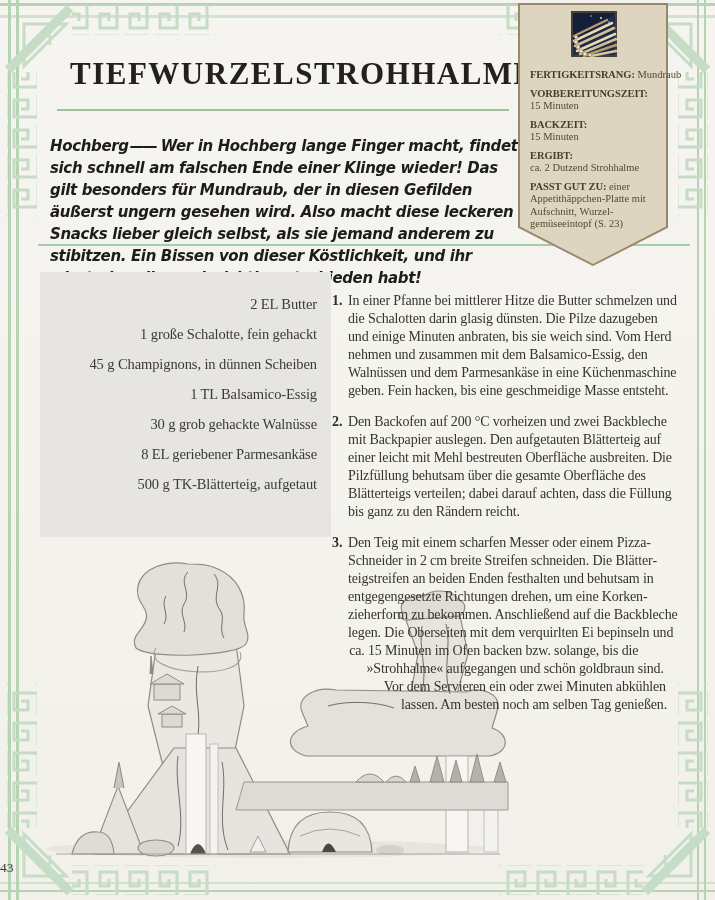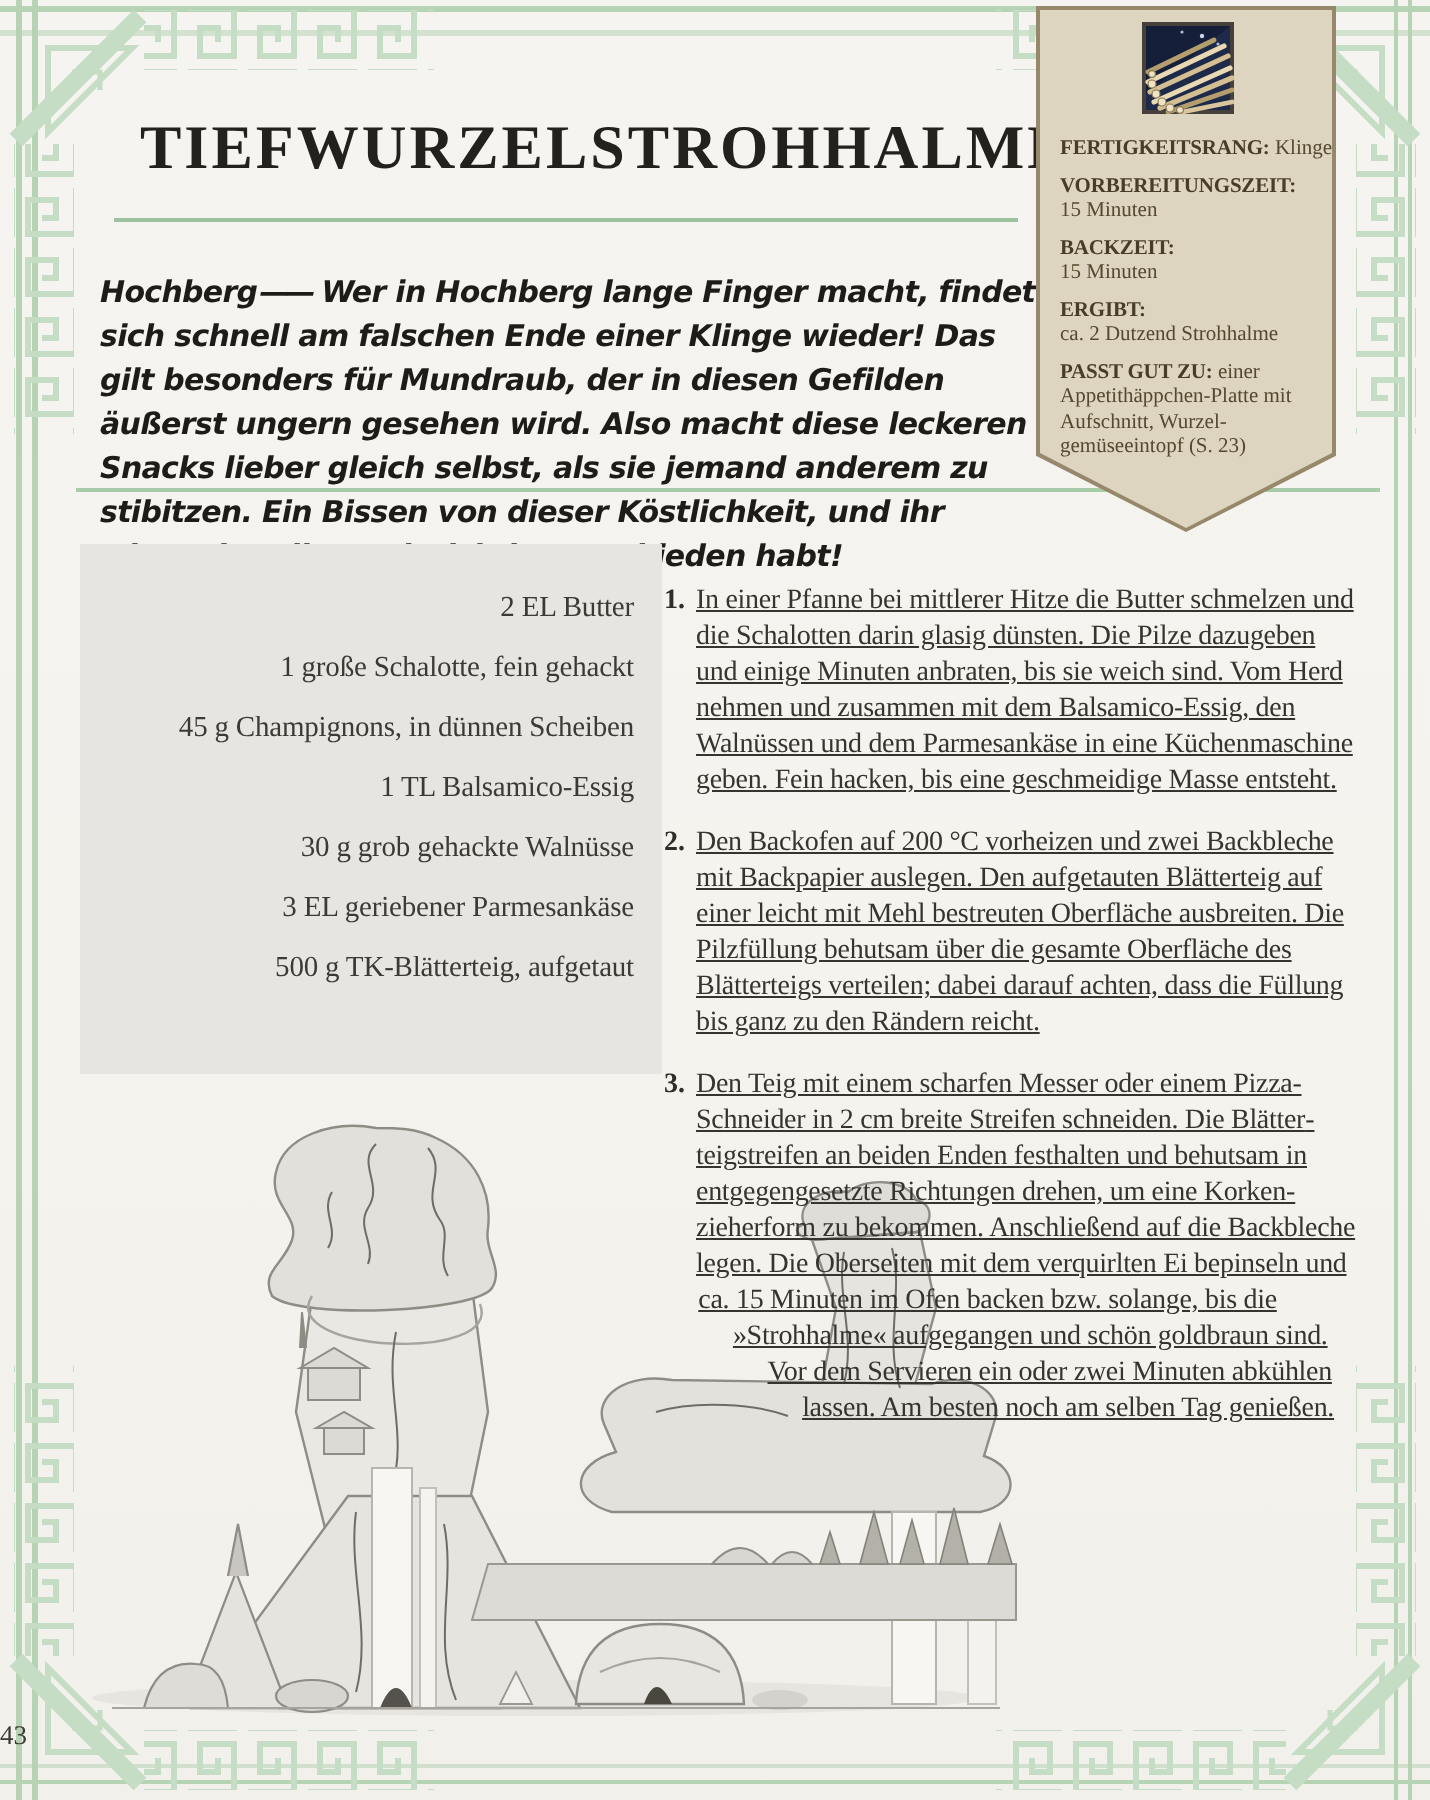--- a/index.html
+++ b/index.html
@@ -45,21 +45,21 @@
   
   .ingredients{position:absolute;left:40px;top:272px;width:291px;height:265px;
      background:#e6e5e1;z-index:2;box-sizing:border-box;padding:23px 14px 0 22px;text-align:right;}
   .ingredients ul{margin:0;padding:0;list-style:none;}
   .ingredients li{margin:0 0 12px 0;font-size:14.5px;line-height:18px;color:#3b3a33;letter-spacing:-0.1px;}
 
   
   .instructions{position:absolute;left:332px;top:292px;width:348px;z-index:2;}
   .step{display:flex;margin-bottom:13px;}
   .step-num{flex:0 0 16px;font-weight:700;font-size:14px;line-height:18px;color:#2f2e28;}
-  .step-text{flex:1;font-size:14px;line-height:18px;color:#35342d;letter-spacing:-0.15px;text-decoration:underline;}
+  .step-text{flex:1;font-size:14px;line-height:18px;color:#35342d;letter-spacing:-0.15px;}
   .wrap-spacer{float:left;width:80px;height:208px;
      shape-outside:polygon(0 60%,100% 100%,0 100%);}
 
   .illustration{position:absolute;left:38px;top:556px;z-index:1;}
 
   .page-number{position:absolute;left:0;top:860px;width:715px;text-align:left;
      font-size:13.5px;color:#3b3a34;z-index:2;}
 </style>
 </head>
 <body>
@@ -125,36 +125,36 @@
         </g>
         <g fill="#efe3c4" stroke="#8a7a55" stroke-width="0.6">
           <circle cx="5" cy="31" r="2"></circle>
             <circle cx="7" cy="36" r="2"></circle>
           <circle cx="10" cy="40" r="2"></circle>
             <circle cx="14" cy="43" r="2"></circle>
           <circle cx="5" cy="26" r="1.7"></circle>
             <circle cx="19" cy="44" r="1.7"></circle>
         </g>
       </svg>
-      <div class="entry nowrap"><span class="entry-label">FERTIGKEITSRANG:</span> <span class="entry-value">Klinge</span></div>
+      <div class="entry nowrap"><span class="entry-label">FERTIGKEITSRANG:</span> <span class="entry-value">Mundraub</span></div>
       <div class="entry stacked"><span class="entry-label">VORBEREITUNGSZEIT:</span><span class="entry-value">15 Minuten</span></div>
       <div class="entry stacked"><span class="entry-label">BACKZEIT:</span><span class="entry-value">15 Minuten</span></div>
       <div class="entry stacked"><span class="entry-label">ERGIBT:</span><span class="entry-value">ca. 2 Dutzend Strohhalme</span></div>
       <div class="entry"><span class="entry-label">PASST GUT ZU:</span> <span class="entry-value">einer Appetithäppchen-Platte mit Aufschnitt, Wurzel­gemüseeintopf (S. 23)</span></div>
     </div>
   </aside>
 
   <aside class="ingredients">
     <ul>
       <li>2 EL Butter</li>
       <li>1 große Schalotte, fein gehackt</li>
       <li>45 g Champignons, in dünnen Scheiben</li>
       <li>1 TL Balsamico-Essig</li>
       <li>30 g grob gehackte Walnüsse</li>
-      <li>3 EL geriebener Parmesankäse</li>
+      <li>8 EL geriebener Parmesankäse</li>
       <li>500 g TK-Blätterteig, aufgetaut</li>
     </ul>
   </aside>
 
   <main class="instructions">
     <div class="step">
       <span class="step-num">1.</span>
       <span class="step-text">In einer Pfanne bei mittlerer Hitze die Butter schmelzen und die Schalotten darin glasig dünsten. Die Pilze dazu­geben und einige Minuten anbraten, bis sie weich sind. Vom Herd nehmen und zusammen mit dem Balsamico-Essig, den Walnüssen und dem Parmesankäse in eine Küchenmaschine geben. Fein hacken, bis eine geschmeidige Masse entsteht.</span>
     </div>
     <div class="step">

